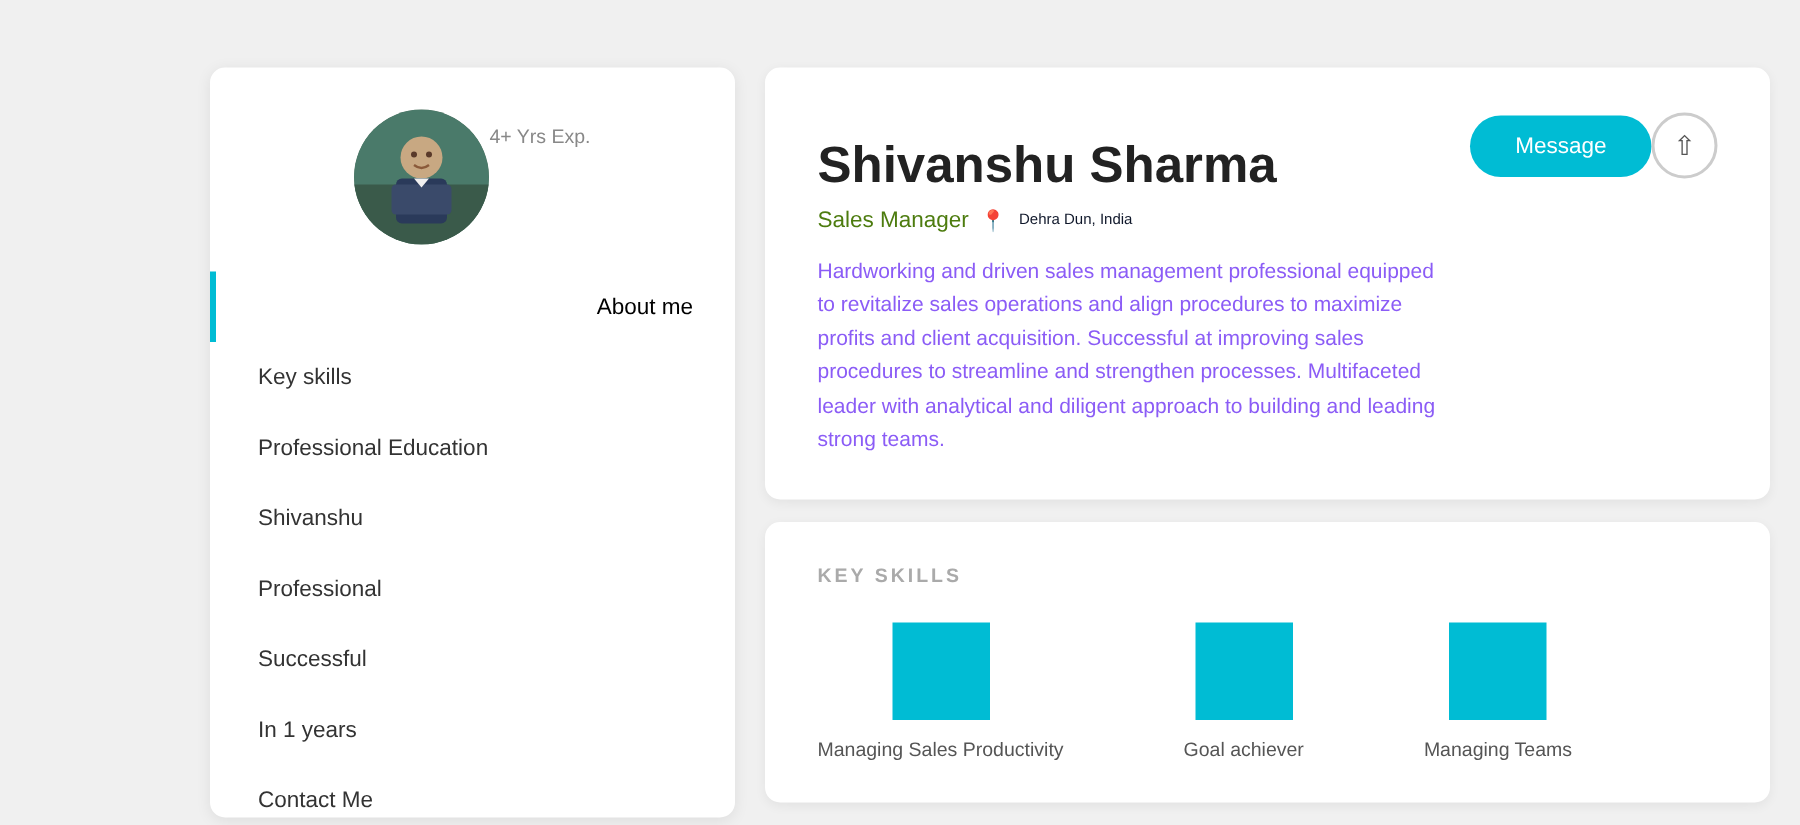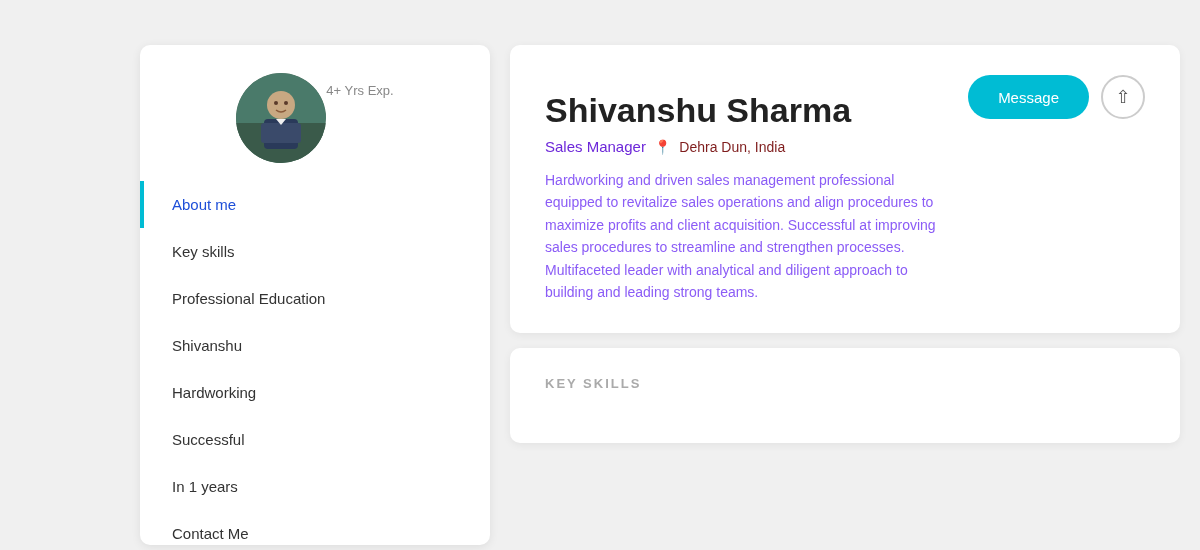--- a/index.html
+++ b/index.html
@@ -65,22 +65,23 @@
       font-size: 15px;
       color: #333;
       cursor: pointer;
       border-left: 4px solid transparent;
       transition: background 0.2s;
     }
 
     .nav-item.active {
       border-left: 4px solid #00bcd4;
       background: #fff;
-      color: #1d4ed8;
+      color: #000000;
       font-weight: 500;
+      text-align: right;
     }
 
     .main-content {
       flex: 1;
       display: flex;
       flex-direction: column;
       padding: 45px 20px 0 20px;
       overflow-y: auto;
       height: 550px;
     }
@@ -109,46 +110,46 @@
     }
 
     .profile-role-row {
       display: flex;
       align-items: center;
       gap: 8px;
       margin-bottom: 14px;
     }
 
     .profile-role {
-      color: #6d28d9;
+      color: #4d7c0f;
       font-size: 15px;
       font-weight: 500;
       text-align: center;
     }
 
     .location-icon {
       color: #999;
       font-size: 14px;
     }
 
     .profile-location {
-      color: #7f1d1d;
-      font-size: 14px;
+      color: #0f172a;
+      font-size: 10px;
     }
 
     .profile-bio {
       color: #8b5cf6;
       font-size: 14px;
       line-height: 1.6;
       max-width: 660px;
     }
 
     .profile-actions {
       display: flex;
-      gap: 12px;
+      align-items: center;
       margin-left: 20px;
     }
 
     .btn-message {
       background: #00bcd4;
       color: #fff;
       border: none;
       border-radius: 25px;
       padding: 12px 30px;
       font-size: 15px;
@@ -234,21 +235,21 @@
       </svg>
     </div>
     <span class="exp-label">4+ Yrs Exp.</span>
   </div>
 
   <nav class="nav-menu">
     <div class="nav-item active">About me</div>
     <div class="nav-item">Key skills</div>
     <div class="nav-item">Professional Education</div>
     <div class="nav-item">Shivanshu</div>
-    <div class="nav-item">Hardworking</div>
+    <div class="nav-item">Professional</div>
     <div class="nav-item">Successful</div>
     <div class="nav-item">In 1 years</div>
     <div class="nav-item">Contact Me</div>
   </nav>
 </div>
 
 <div class="main-content">
   <div class="profile-header">
     <div class="profile-info">
       <h1 class="profile-name">Shivanshu Sharma</h1>
@@ -262,14 +263,28 @@
     <div class="profile-actions">
       <button class="btn-message">Message</button>
       <div class="btn-share">
         <span>⇧</span>
       </div>
     </div>
   </div>
 
   <div class="skills-section">
     <div class="skills-title">KEY SKILLS</div>
+    <div class="skills-grid">
+      <div class="skill-item">
+        <div class="skill-bar"></div>
+        <span class="skill-label">Managing Sales Productivity</span>
+      </div>
+      <div class="skill-item">
+        <div class="skill-bar"></div>
+        <span class="skill-label">Goal achiever</span>
+      </div>
+      <div class="skill-item">
+        <div class="skill-bar"></div>
+        <span class="skill-label">Managing Teams</span>
+      </div>
+    </div>
   </div>
 </div>
 
 </body></html>

